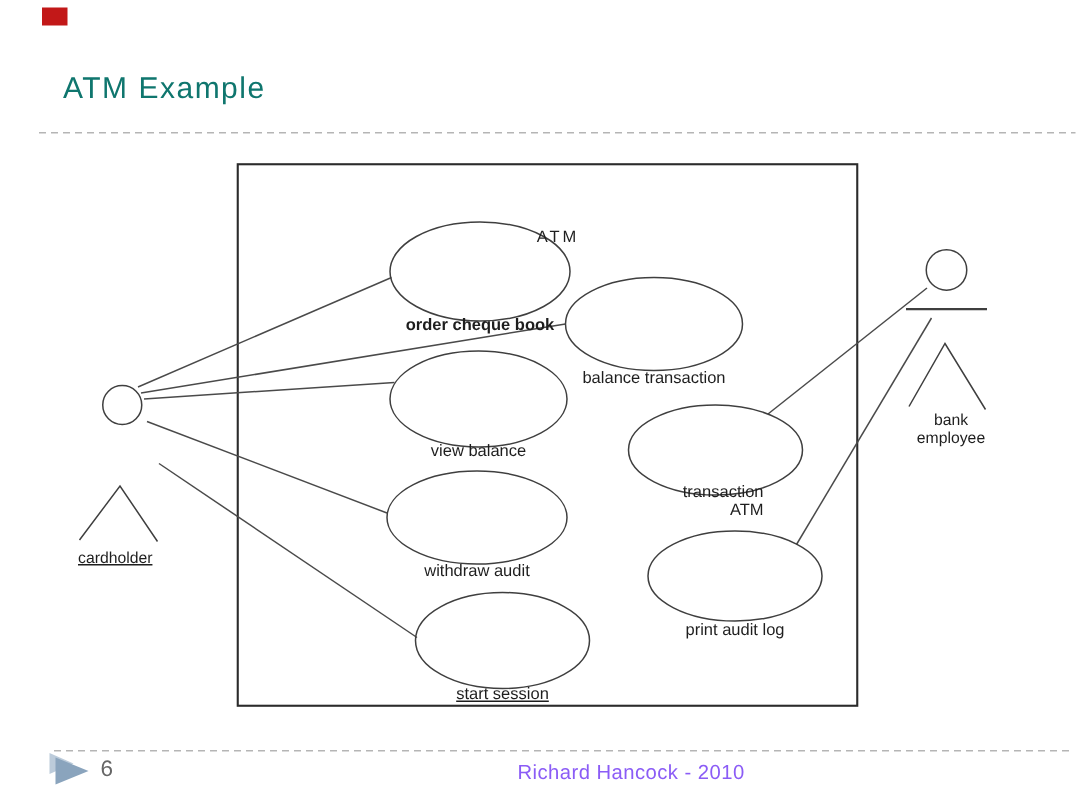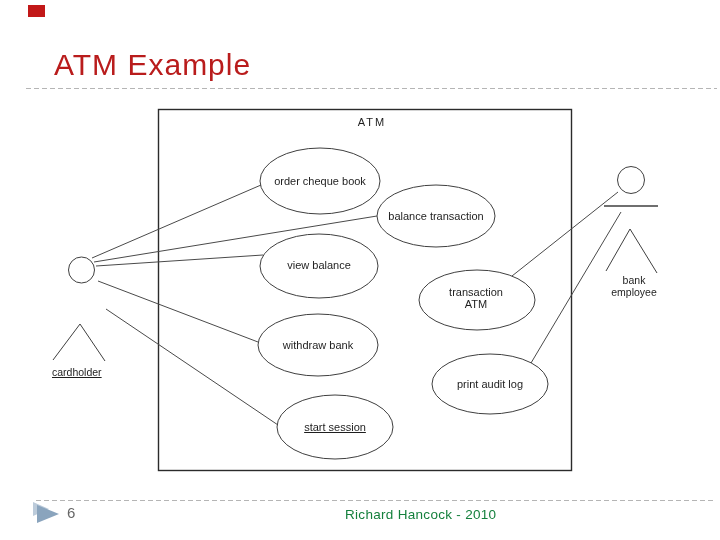--- a/index.html
+++ b/index.html
@@ -6,48 +6,48 @@
   body {
     width:720px; height:540px; position:relative; overflow:hidden;
     background:#ffffff;
     font-family:"Liberation Sans", sans-serif;
   }
   .abs { position:absolute; }
 
   .red-marker { left:28px; top:5px; width:17px; height:12px; background:#c21818; }
 
   .slide-title {
-    left:42px; top:48px; font-size:30px; letter-spacing:1px;
-    color:#b91c1c; white-space:nowrap;margin-left:12px;
+    left:42px; top:48px; font-size:20px; letter-spacing:1px;
+    color:#0f766e; white-space:nowrap;
   }
   .dashed-rule {
     height:1px;
     background:repeating-linear-gradient(90deg,#b5b5b5 0 5px,transparent 5px 8px);
   }
   .title-rule  { left:26px; top:88px;  width:691px; }
   .footer-rule { left:36px; top:500px; width:677px; }
 
   .diagram-svg { left:0; top:0; width:720px; height:540px; }
 
   .dg-label {
     position:absolute; transform:translate(-50%,-50%);
     font-size:11px; line-height:12px; color:#1e1e1e;
-    text-align:center; white-space:nowrap;
+    text-align:right; white-space:nowrap;margin-top:36px;
   }
   .dg-label.wrap { white-space:normal; }
   .system-label { letter-spacing:2px; }
   .actor-label {
     position:absolute; font-size:10.5px; line-height:12px; color:#1e1e1e;text-align:center;
   }
 
   .page-number {
     left:67px; top:504px; font-size:15px; color:#666666;
   }
   .footer-text {
-    left:345px; top:507px; font-size:13.5px; letter-spacing:0.3px; color:#15803d;
+    left:345px; top:507px; font-size:13.5px; letter-spacing:0.3px; color:#8b5cf6;
     white-space:nowrap;
   }
 </style>
 </head>
 <body>
 
 <div class="abs red-marker"></div>
 
 <div class="abs slide-title">ATM Example</div>
 <div class="abs dashed-rule title-rule"></div>
@@ -90,25 +90,25 @@
     <polyline points="606,271 630,229 657,273"></polyline>
   </g>
 
   <g>
     <polygon points="33,502 33,516 49,509" fill="#bccbda"></polygon>
     <polygon points="37,505 37,523 59,514" fill="#8aa4bd"></polygon>
   </g>
 </svg>
 
 <div class="dg-label system-label" style="left:372px; top:122px;">ATM</div>
-<div class="dg-label" style="left:320px; top:181px;">order cheque book</div>
+<div class="dg-label" style="left:320px; top:181px;font-weight:bold;">order cheque book</div>
 <div class="dg-label" style="left:436px; top:216px;">balance transaction</div>
 <div class="dg-label" style="left:319px; top:265px;">view balance</div>
 <div class="dg-label wrap" style="left:476px; top:298px; width:66px;">transaction ATM</div>
-<div class="dg-label" style="left:318px; top:345px;">withdraw bank</div>
+<div class="dg-label" style="left:318px; top:345px;">withdraw audit</div>
 <div class="dg-label" style="left:490px; top:384px;">print audit log</div>
 <div class="dg-label" style="left:335px; top:427px;text-decoration:underline;">start session</div>
 
 <div class="actor-label" style="left:52px; top:366px;text-decoration:underline;">cardholder</div>
 <div class="actor-label" style="left:606px; top:274px; width:56px;">bank employee</div>
 
 <div class="abs dashed-rule footer-rule"></div>
 <div class="abs page-number">6</div>
 <div class="abs footer-text">Richard Hancock - 2010</div>
 

